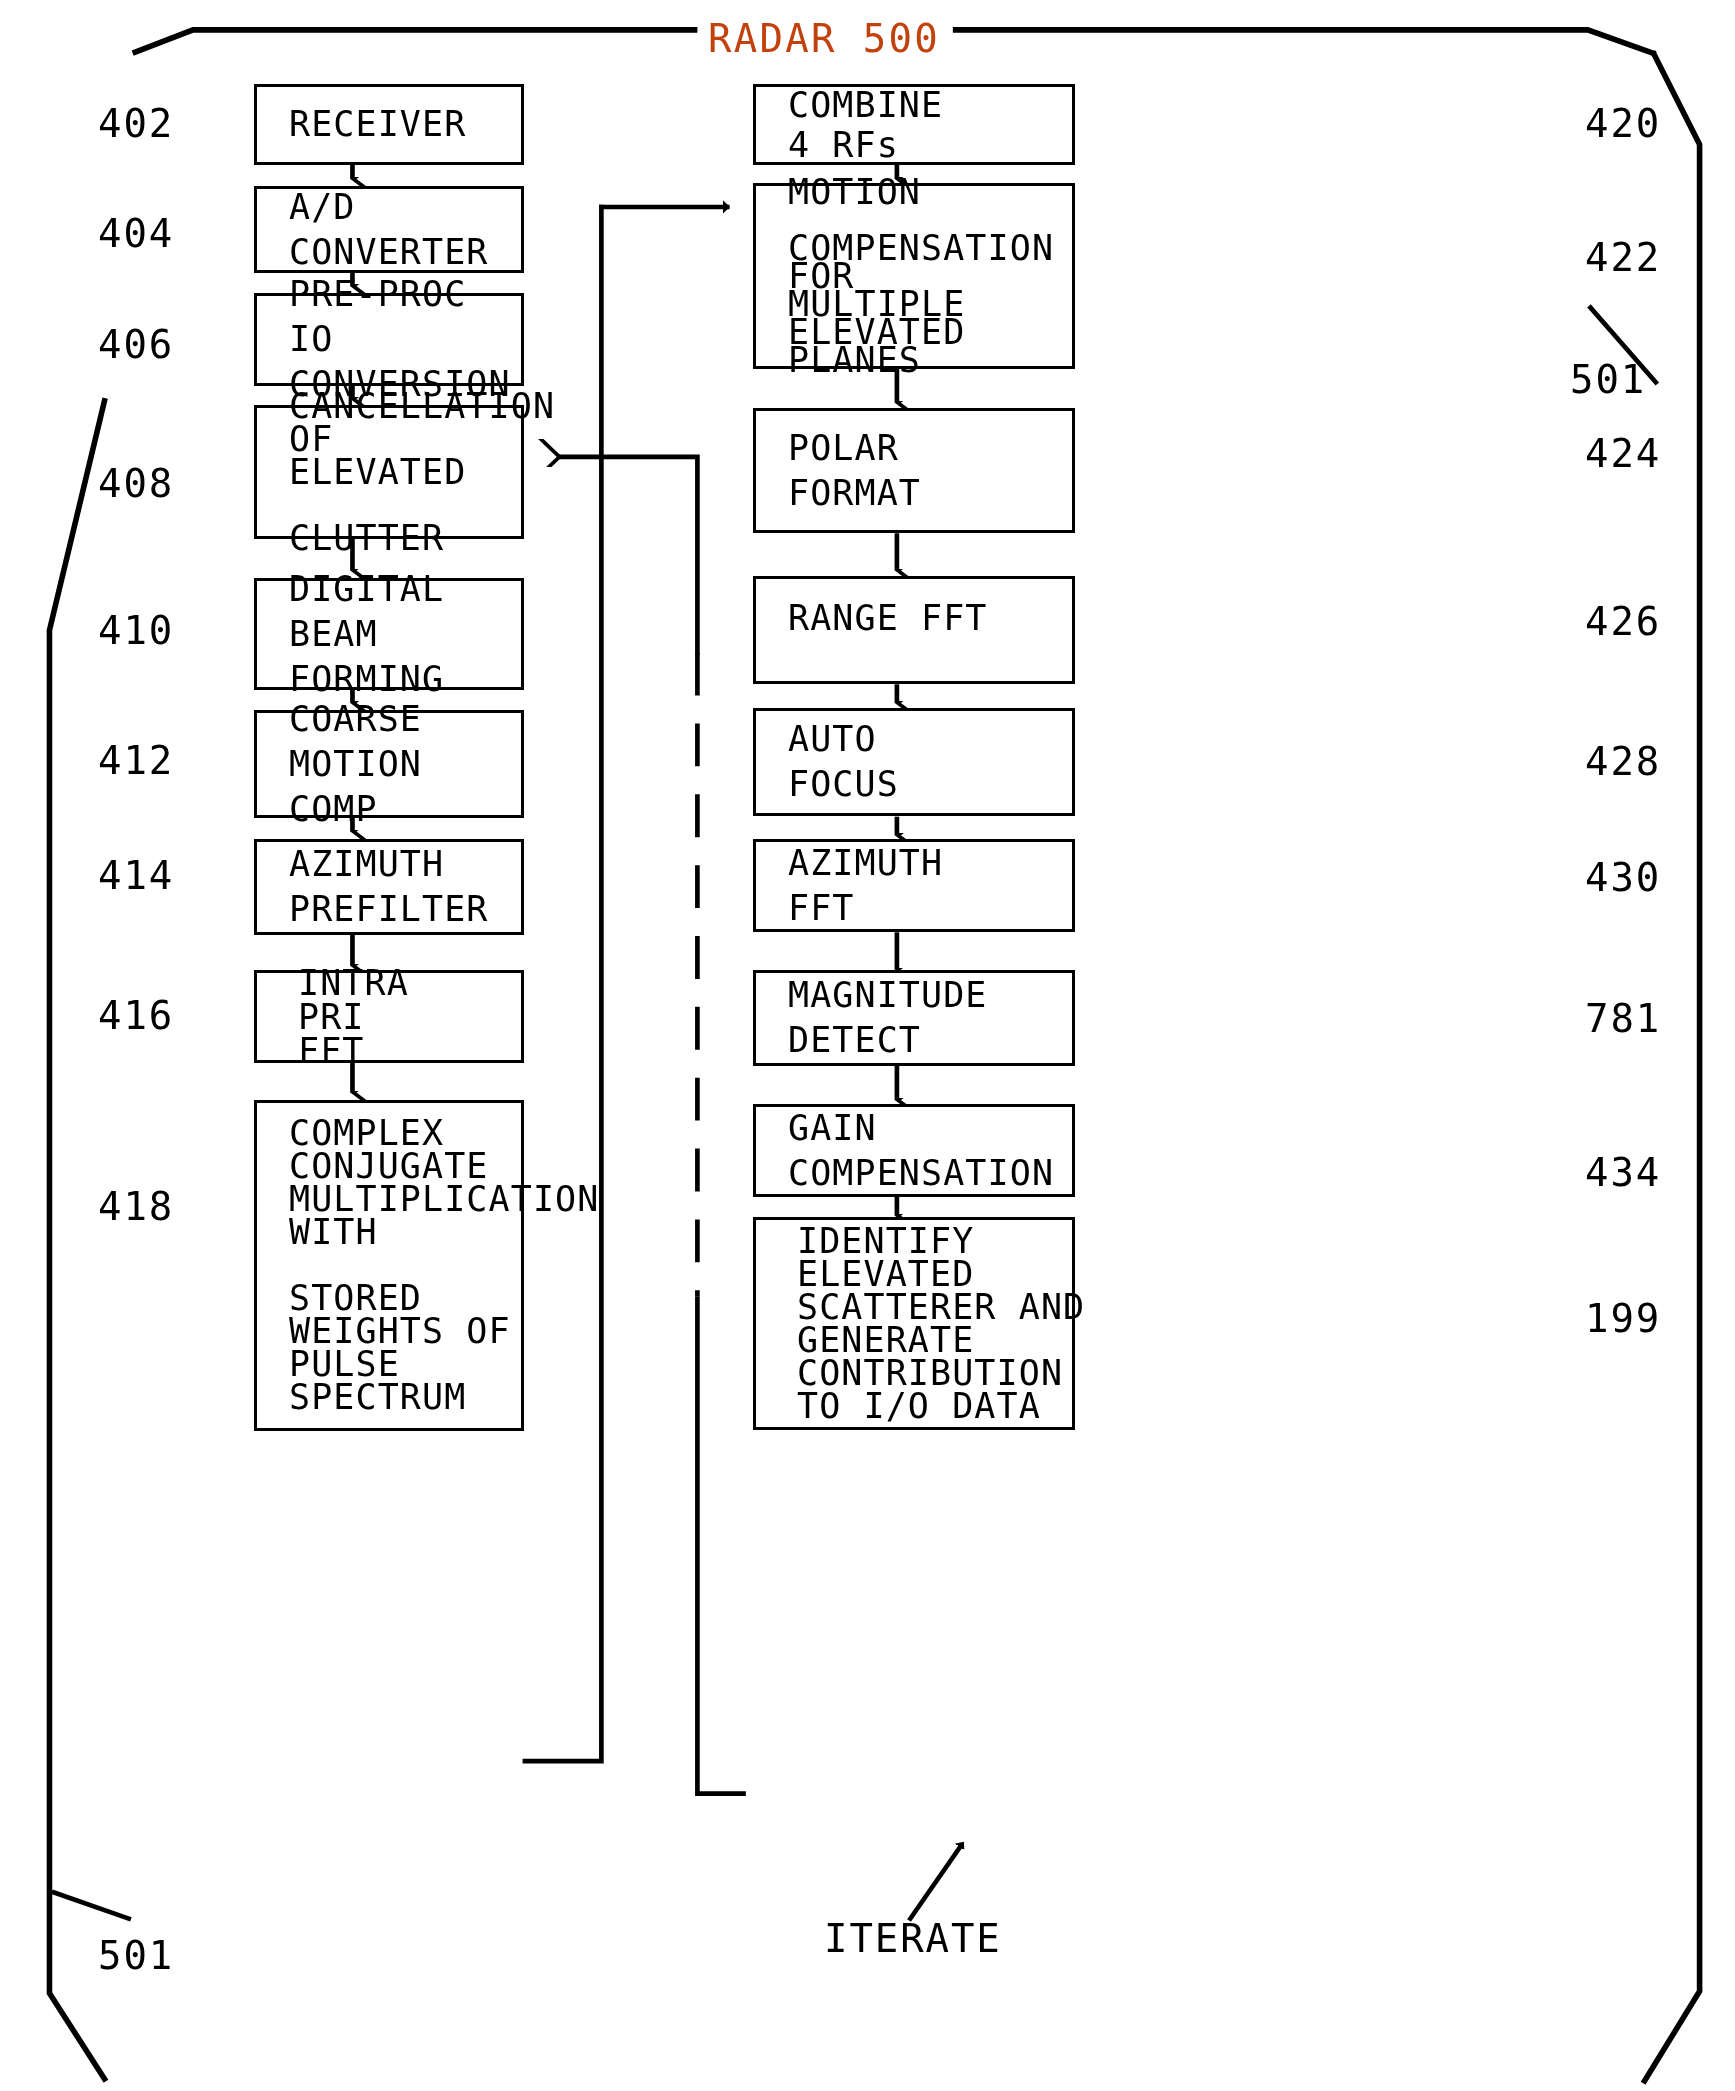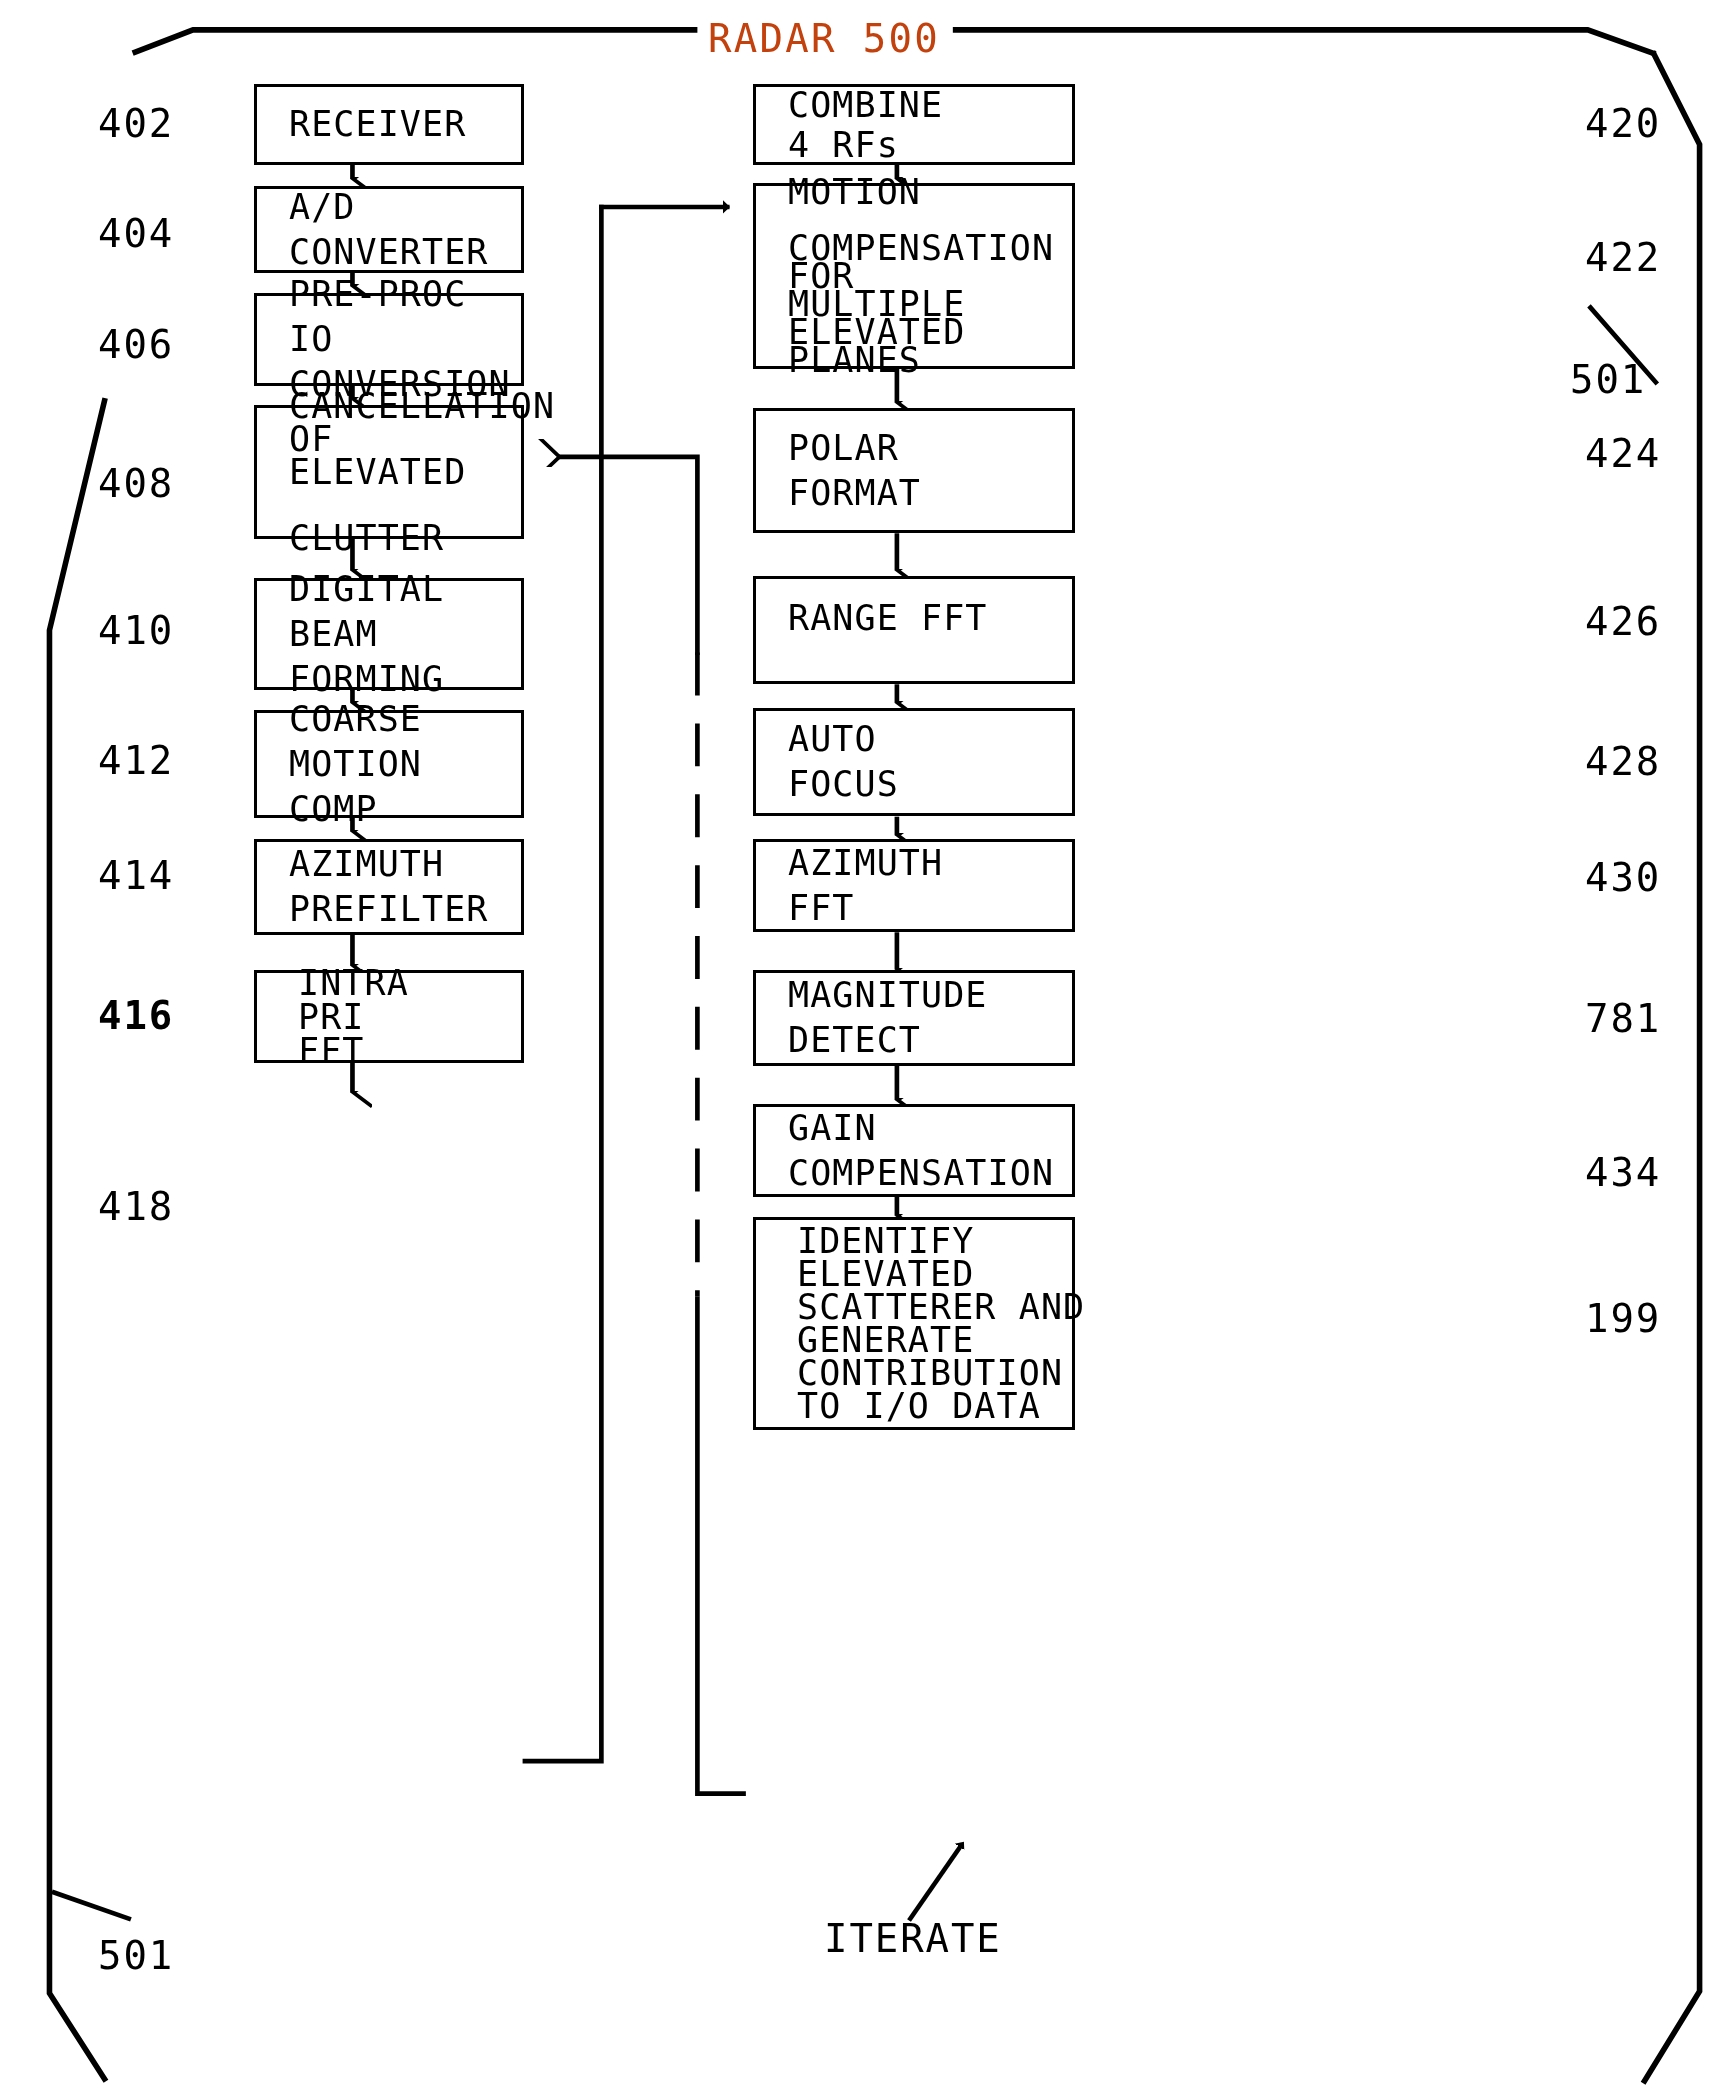--- a/index.html
+++ b/index.html
@@ -205,22 +205,33 @@
     <div class="txt">AZIMUTH
 PREFILTER</div>
   </div>
   <div class="ref" style="left:98px; top:853px;">414</div>
 
   <div class="box" style="left:254px; top:970px; width:270px; height:93px;">
     <div class="txt" style="line-height:34px; padding-left:41px;">INTRA
 PRI
 FFT</div>
   </div>
-  <div class="ref" style="left:98px; top:993px;font-weight:bold;">416</div>
-
+  <div class="ref" style="left:98px; top:993px;">416</div>
+
+  <div class="box" style="left:254px; top:1100px; width:270px; height:331px;">
+    <div class="txt" style="line-height:33px;">COMPLEX
+CONJUGATE
+MULTIPLICATION
+WITH
+
+STORED
+WEIGHTS OF
+PULSE
+SPECTRUM</div>
+  </div>
   <div class="ref" style="left:98px; top:1184px;">418</div>
 
   <div class="ref" style="left:98px; top:1933px;">501</div>
 
   <div class="box" style="left:753px; top:84px; width:322px; height:81px;">
     <div class="txt" style="line-height:40px;">COMBINE
 4 RFs</div>
   </div>
   <div class="ref" style="left:1585px; top:101px;">420</div>
 

